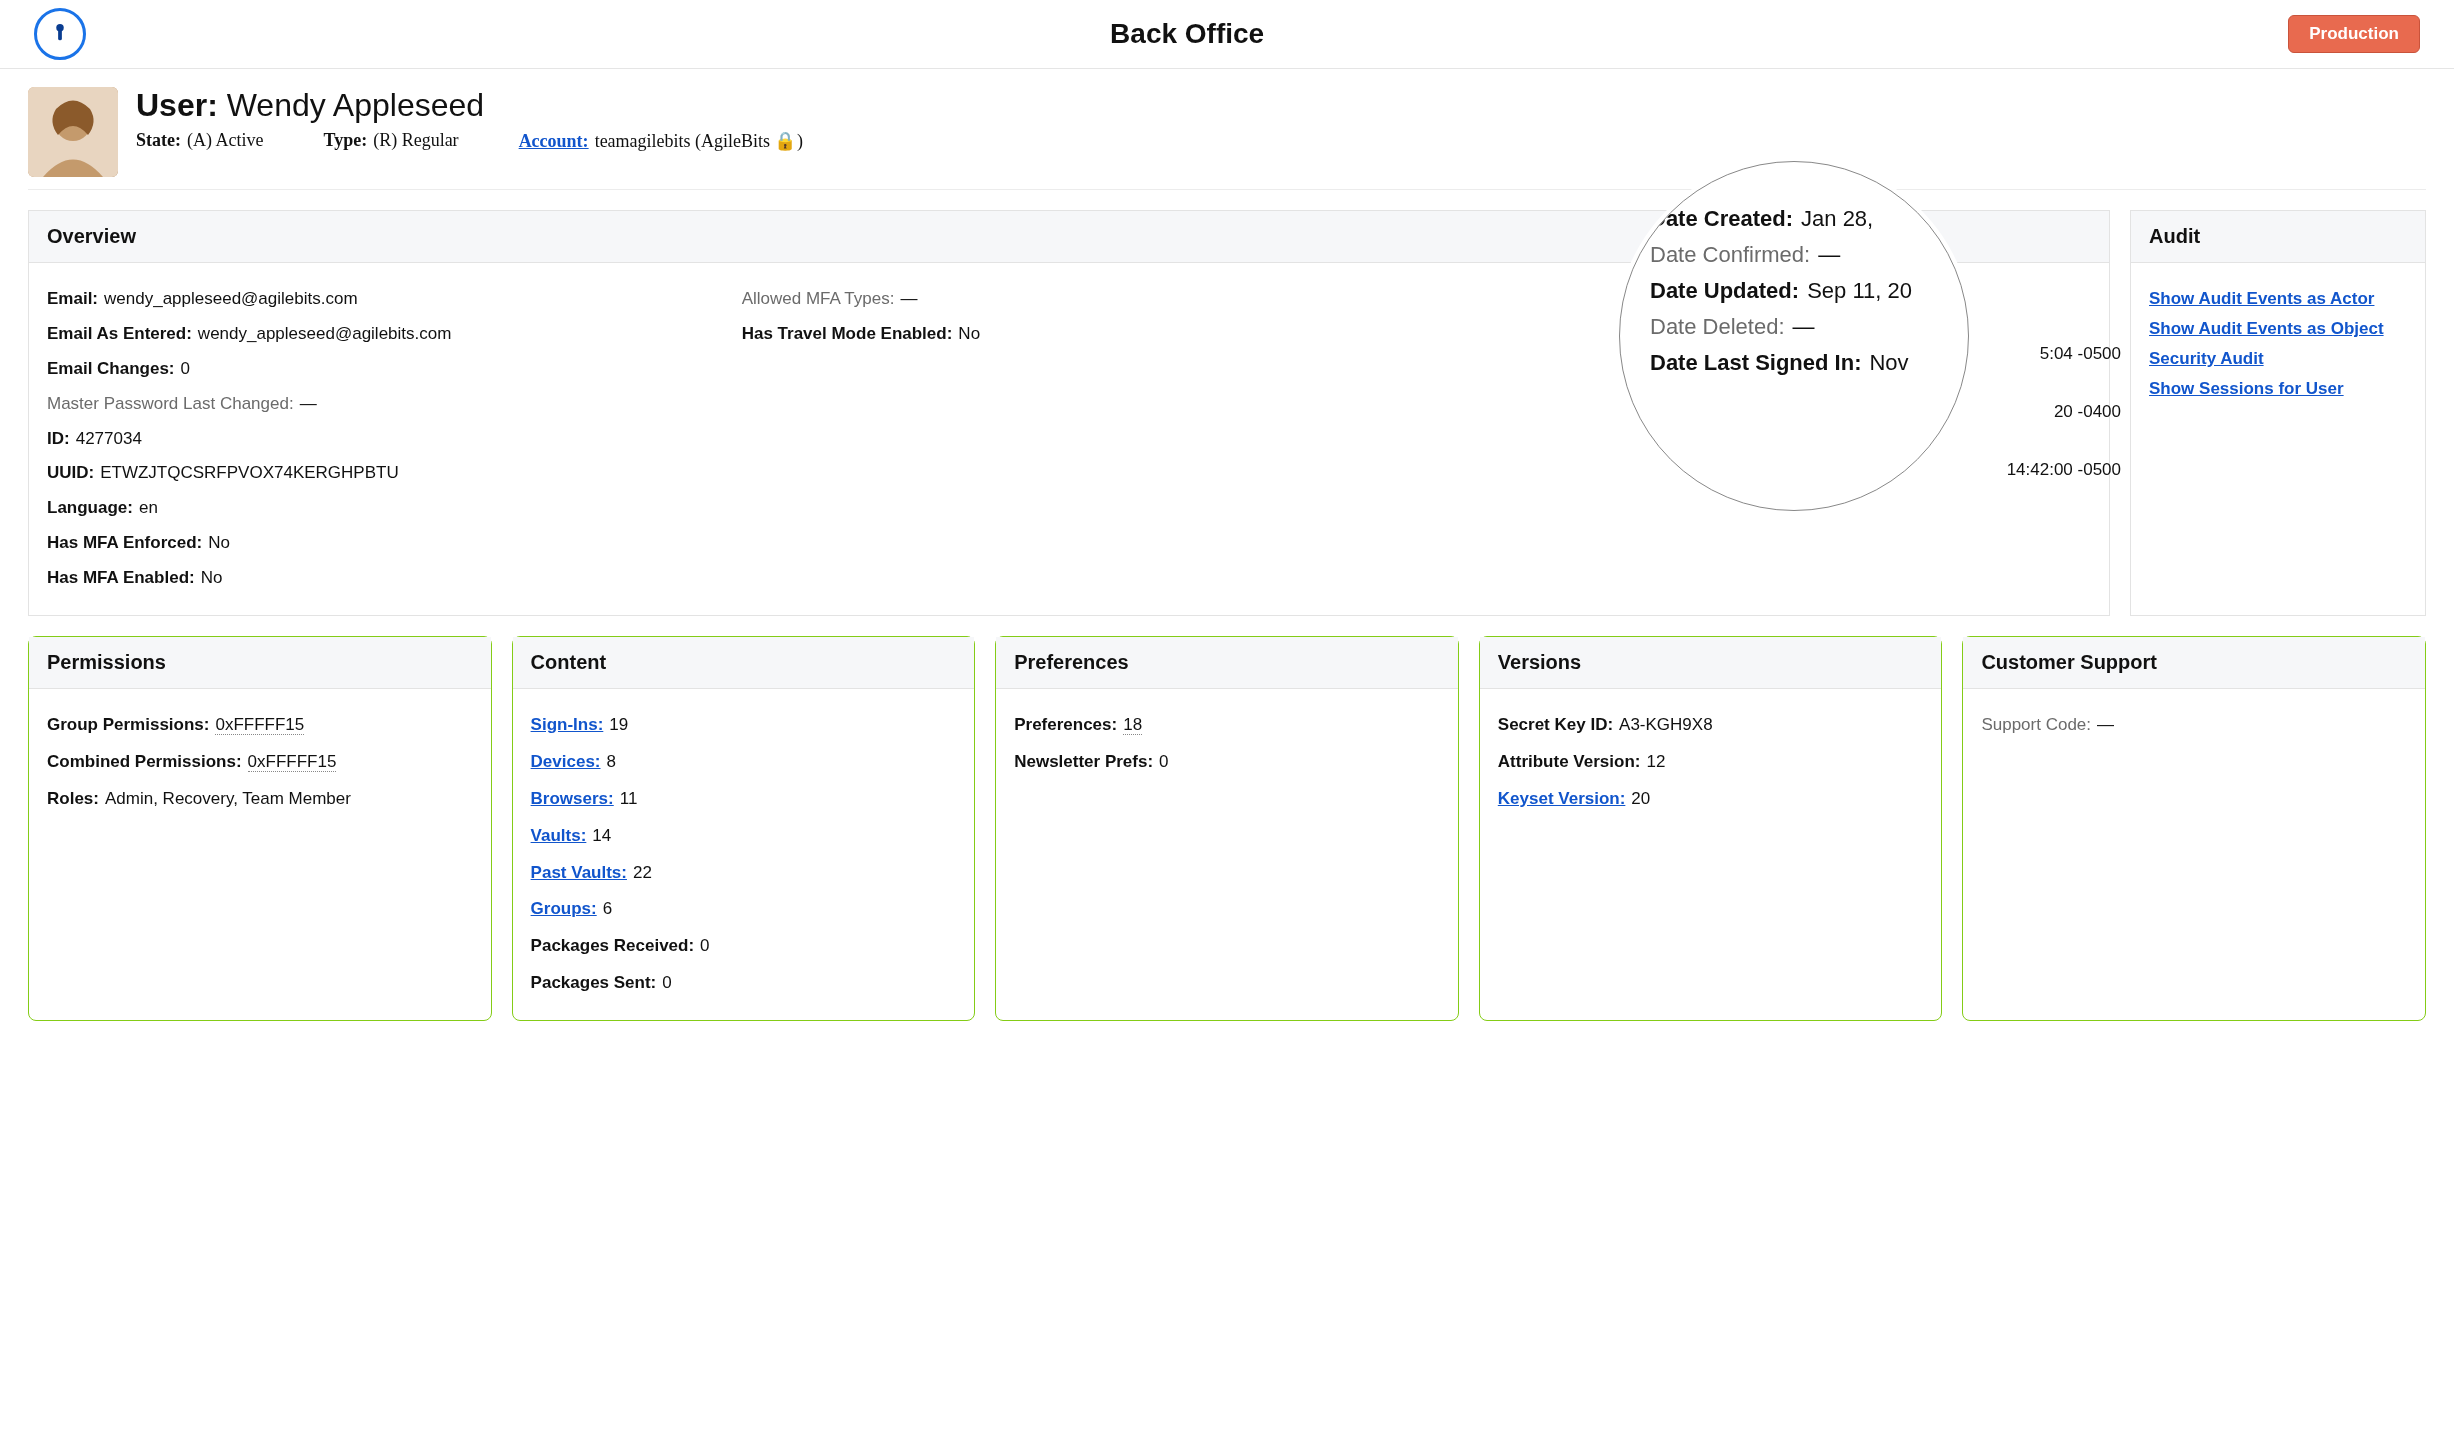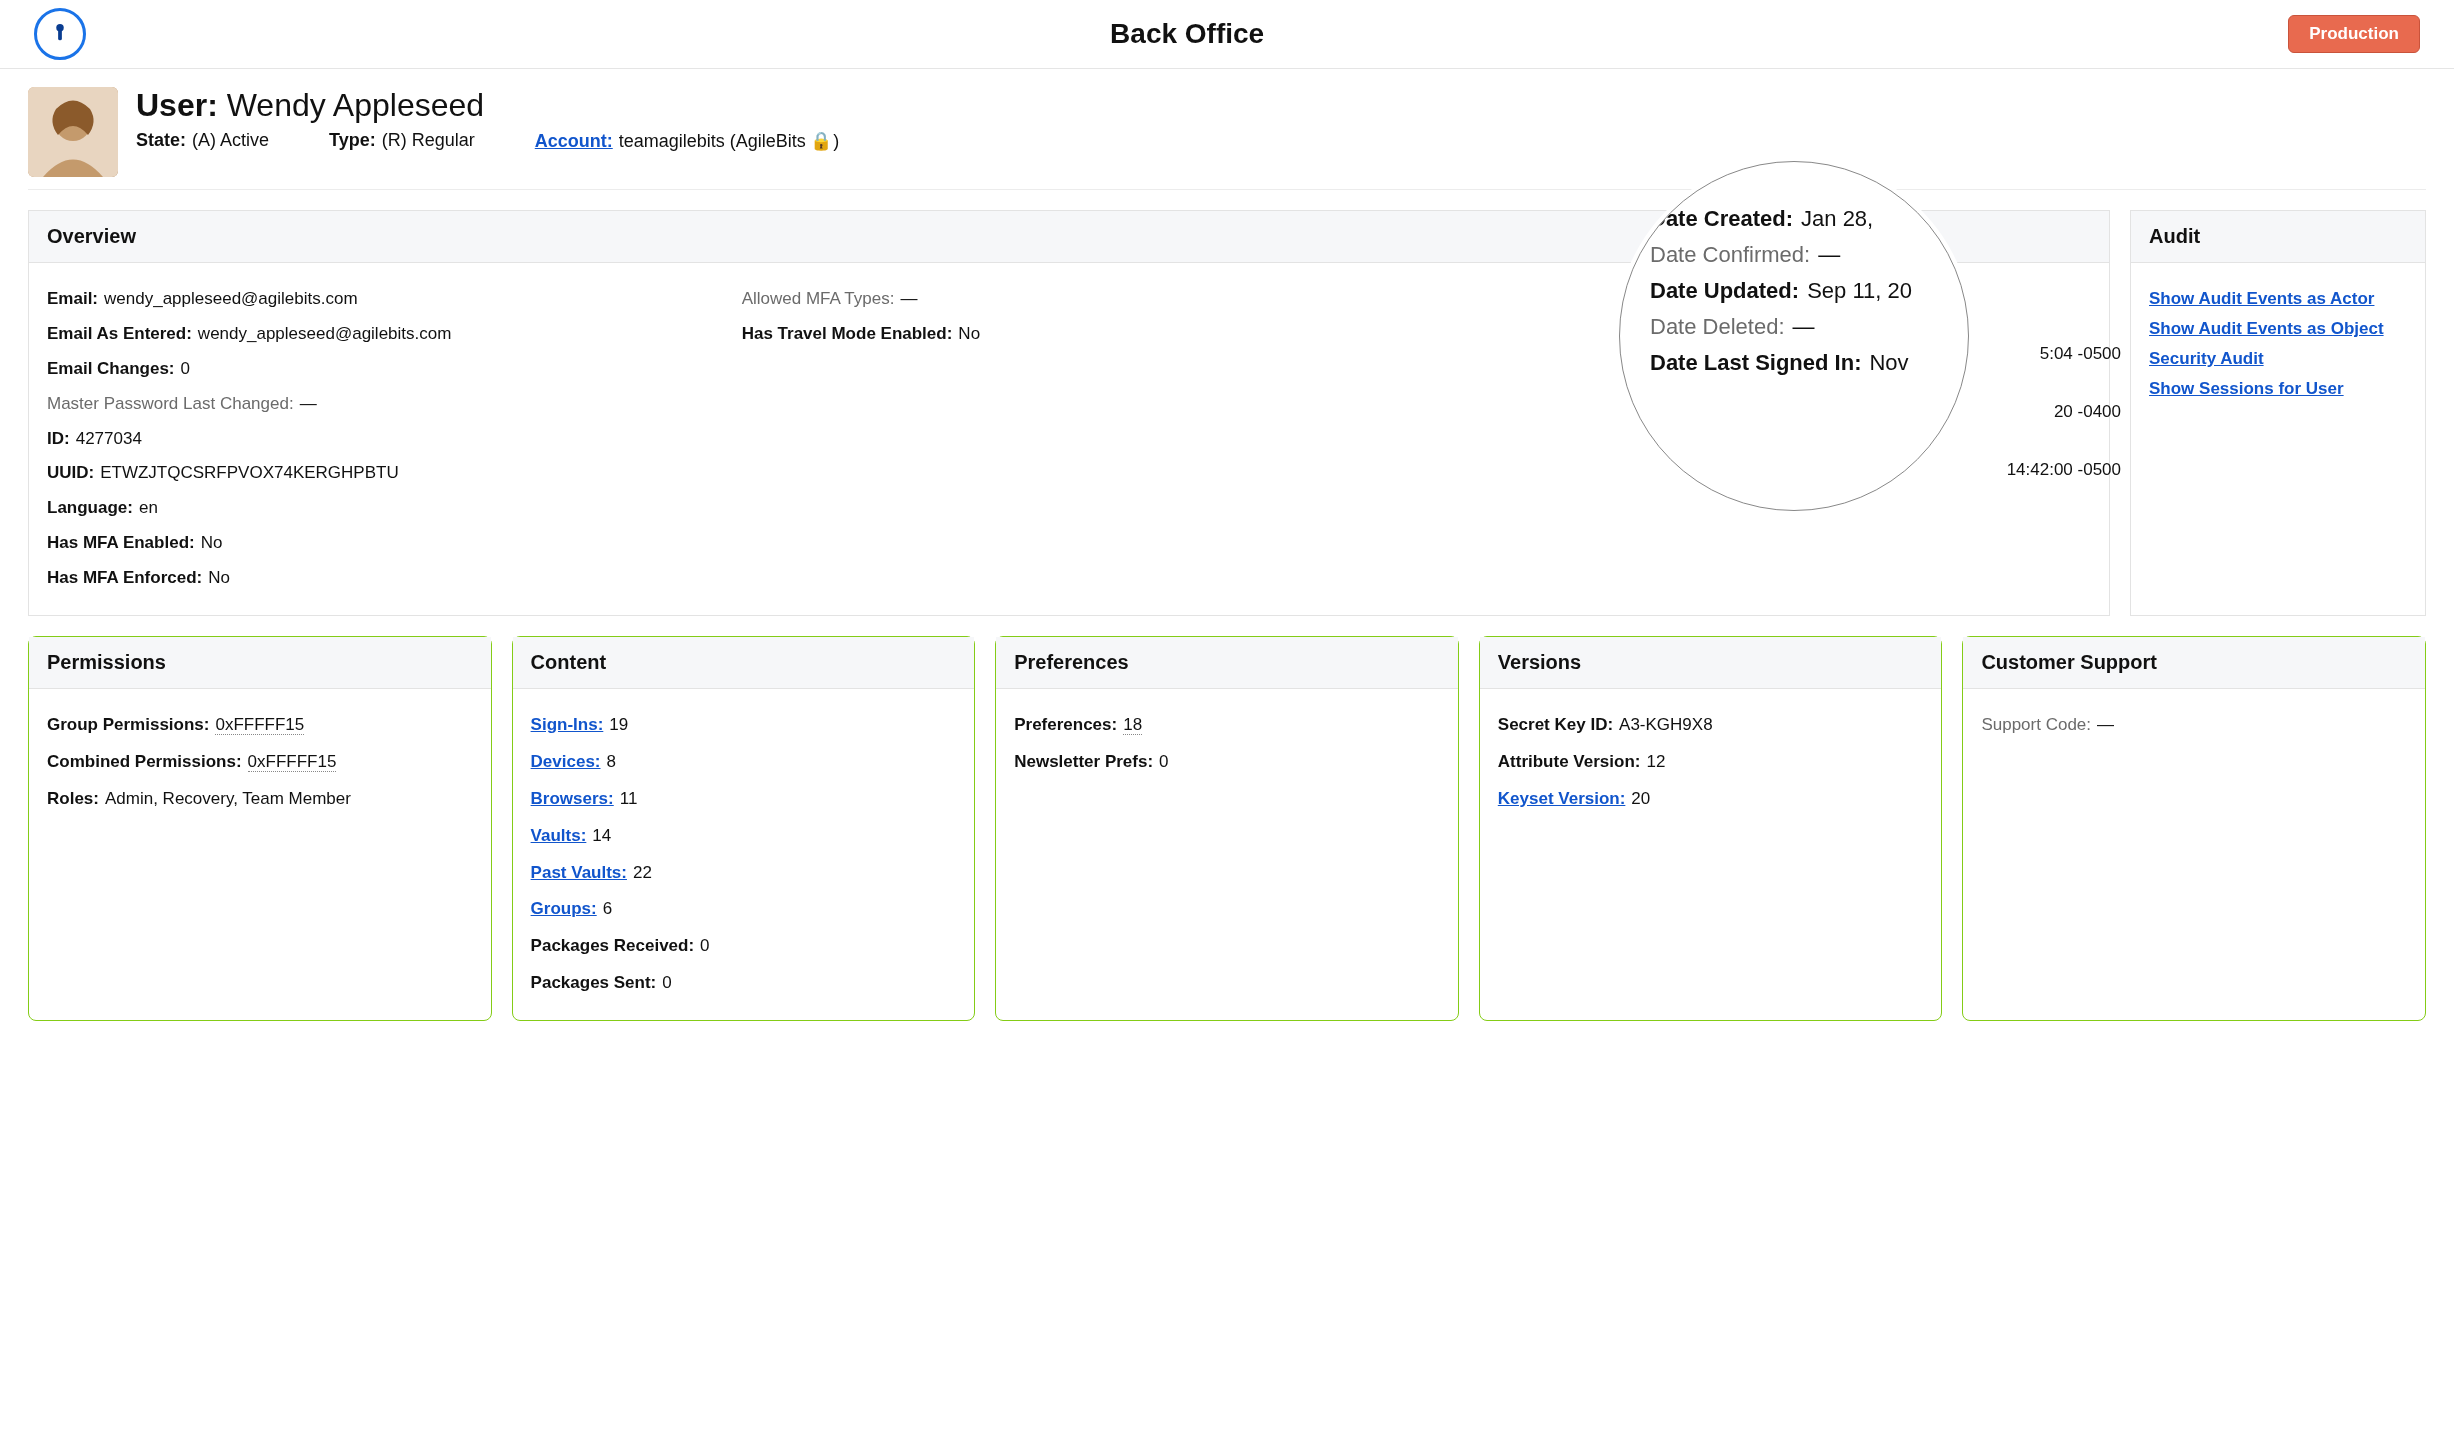--- a/index.html
+++ b/index.html
@@ -9,21 +9,21 @@
   .logo svg { width:30px; height:30px; }
   .app-title { font-size:28px; font-weight:700; }
   .env-btn { background:#e86a4f; color:#fff; border:1px solid #c9533b; border-radius:6px; padding:8px 20px; font-size:17px; font-weight:600; cursor:pointer; }
   .page { padding: 14px 28px 40px; }
   .user-header { display:flex; align-items:flex-start; gap:18px; padding:4px 0 12px; border-bottom:1px solid #ececec; }
   .avatar { width:90px; height:90px; border-radius:6px; background:linear-gradient(135deg,#d9b38c,#a67c52); display:flex; align-items:center; justify-content:center; overflow:hidden; }
   .avatar svg { width:100%; height:100%; }
   .user-title { font-size:32px; font-weight:400; margin:0 0 6px; }
   .user-title b { font-weight:700; }
   .meta-row { display:flex; gap:60px; font-size:18px; }
-  .meta-item { display:inline-flex; gap:6px; align-items:baseline; }
+  .meta-item { display:inline-flex; gap:6px; align-items:baseline;font-family:Liberation Serif, serif; }
   .meta-item .lbl { font-weight:700; }
   .link { color:#1155cc; text-decoration:underline; font-weight:700; cursor:pointer; }
   .grid-top { display:flex; gap:20px; margin-top:20px; align-items:stretch; }
   .panel { border:1px solid #e3e3e3; border-radius:0; background:#fff; }
   .panel-h { background:#f6f7f9; border-bottom:1px solid #e3e3e3; padding:14px 18px; font-size:20px; font-weight:700; }
   .panel-b { padding:16px 18px; font-size:17px; }
   .panel.overview { flex:1; position:relative; overflow:visible; }
   .panel.audit { width:296px; }
   .ov-body { display:flex; gap:40px; }
   .ov-col { flex:1; min-width:0; }
@@ -104,22 +104,22 @@
       <div class="panel-h">Overview</div>
       <div class="panel-b ov-body">
         <div class="ov-col">
           <div class="kv"><span class="k">Email:</span><span class="v">wendy_appleseed@agilebits.com</span></div>
           <div class="kv"><span class="k">Email As Entered:</span><span class="v">wendy_appleseed@agilebits.com</span></div>
           <div class="kv"><span class="k">Email Changes:</span><span class="v">0</span></div>
           <div class="kv muted"><span class="k">Master Password Last Changed:</span><span class="v">—</span></div>
           <div class="kv"><span class="k">ID:</span><span class="v">4277034</span></div>
           <div class="kv"><span class="k">UUID:</span><span class="v">ETWZJTQCSRFPVOX74KERGHPBTU</span></div>
           <div class="kv"><span class="k">Language:</span><span class="v">en</span></div>
+          <div class="kv"><span class="k">Has MFA Enforced:</span><span class="v">No</span></div>
           <div class="kv"><span class="k">Has MFA Enabled:</span><span class="v">No</span></div>
-          <div class="kv"><span class="k">Has MFA Enforced:</span><span class="v">No</span></div>
         </div>
         <div class="ov-col">
           <div class="kv muted"><span class="k">Allowed MFA Types:</span><span class="v">—</span></div>
           <div class="kv"><span class="k">Has Travel Mode Enabled:</span><span class="v">No</span></div>
         </div>
         <div class="ov-col" style="position:relative;">
           <div class="behind">
             <div>5:04 -0500</div>
             <div style="height:24px"></div>
             <div>20 -0400</div>

